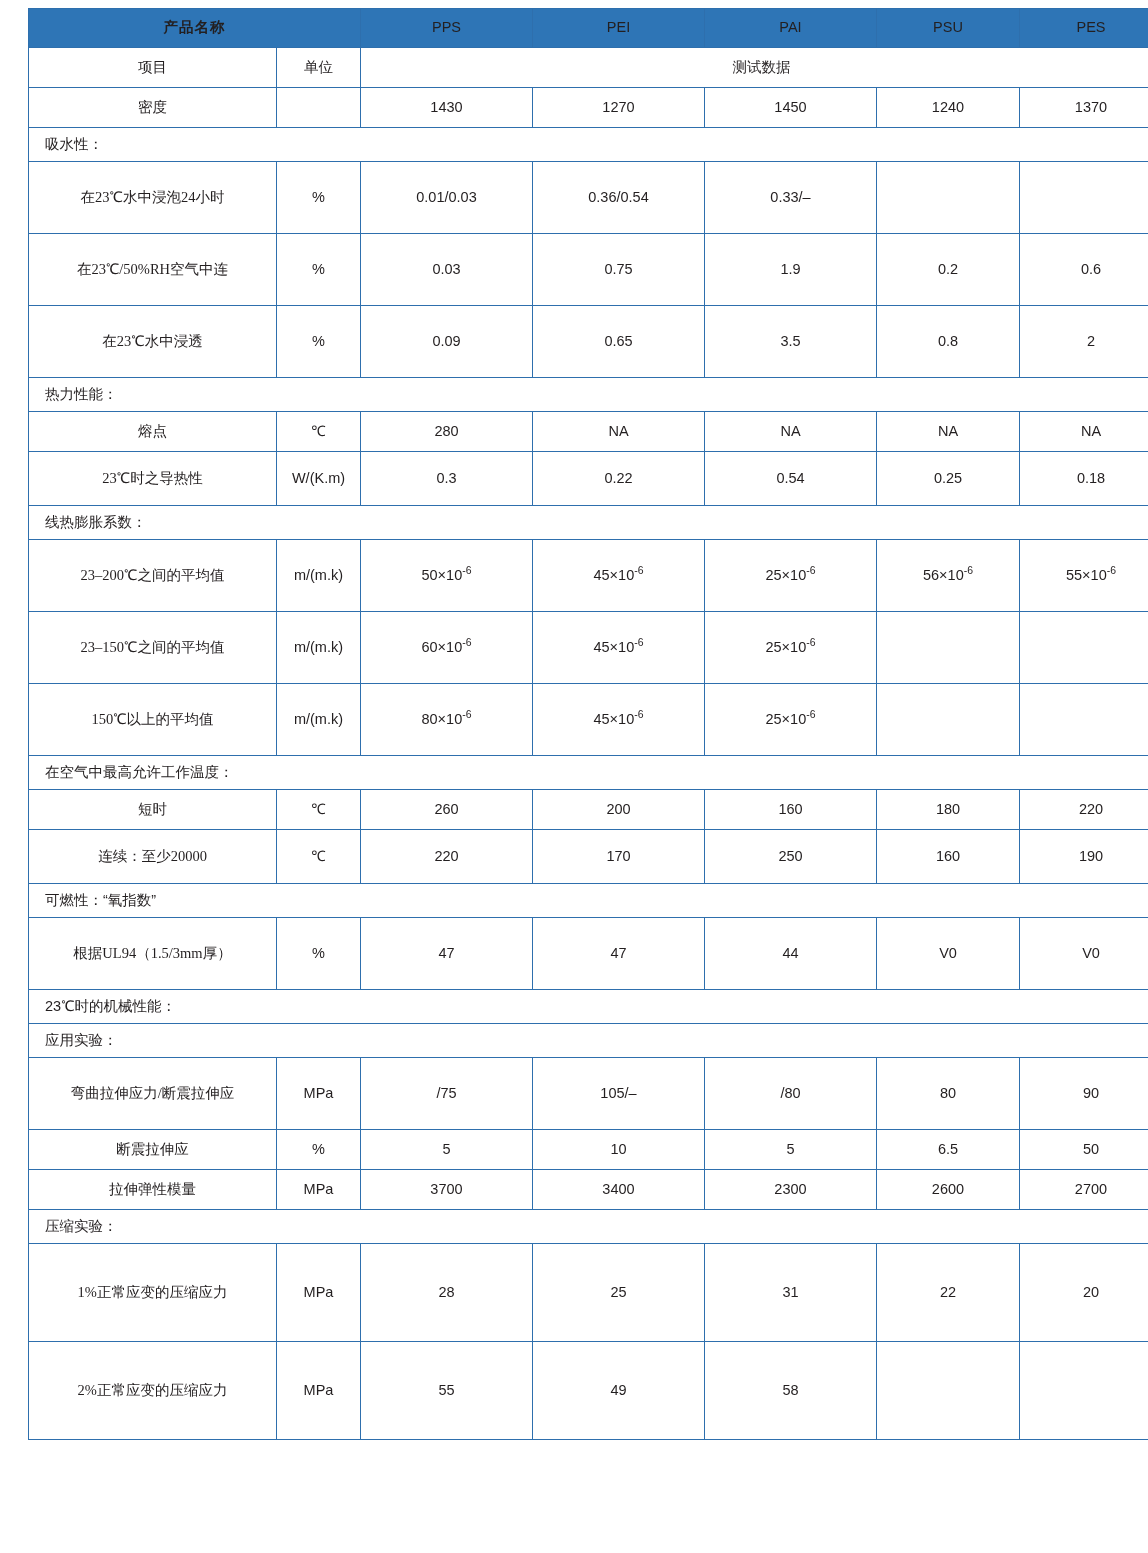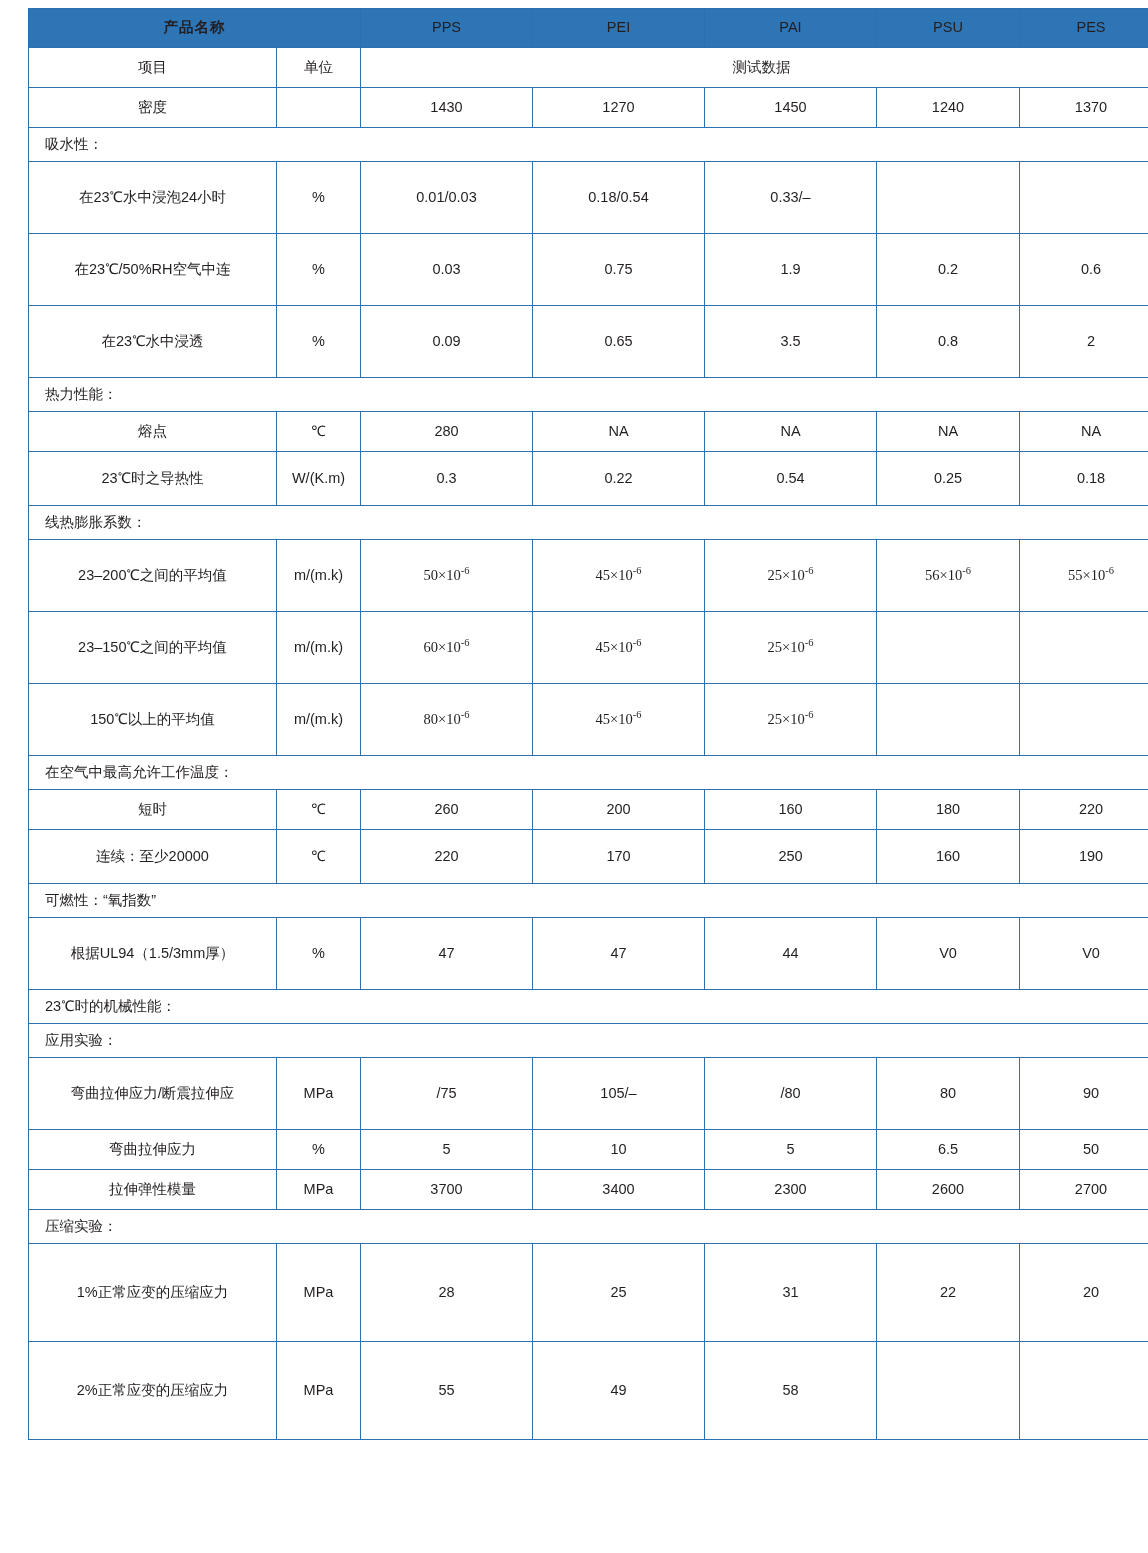--- a/index.html
+++ b/index.html
@@ -51,31 +51,32 @@
 
   tr.section td {
     text-align: left;
     padding-left: 16px;
     height: 33px;
     font-size: 14.5px;
   }
   td.itemcell {
     text-align: center;
     font-size: 14.5px;
+    font-family: Liberation Serif, serif;
   }
   .h-sm { height: 40px; }
   .h-md { height: 54px; }
   .h-lg { height: 72px; }
   .h-xl { height: 98px; }
   sup {
     font-size: 0.72em;
     vertical-align: super;
     line-height: 0;
   }
-  .nowrap { white-space: nowrap; font-family: Liberation Serif, serif; }
+  .nowrap { white-space: nowrap; }
 </style>
 </head>
 <body>
 
 <div class="sheet">
   <table class="spec">
     <colgroup>
       <col class="col-item">
       <col class="col-unit">
       <col class="col-mat">
@@ -111,21 +112,21 @@
           <td>1240</td>
           <td>1370</td>
         </tr>
         <tr class="section">
           <td colspan="7">吸水性：</td>
         </tr>
         <tr class="h-lg">
           <td class="itemcell">在23℃水中浸泡24小时</td>
           <td>%</td>
           <td>0.01/0.03</td>
-          <td>0.18/0.54</td>
+          <td>0.36/0.54</td>
           <td>0.33/–</td>
           <td></td>
           <td></td>
         </tr>
         <tr class="h-lg">
           <td class="itemcell">在23℃/50%RH空气中连</td>
           <td>%</td>
           <td>0.03</td>
           <td>0.75</td>
           <td>1.9</td>
@@ -234,21 +235,21 @@
         <tr class="h-lg">
           <td class="itemcell">弯曲拉伸应力/断震拉伸应</td>
           <td>MPa</td>
           <td>/75</td>
           <td>105/–</td>
           <td>/80</td>
           <td>80</td>
           <td>90</td>
         </tr>
         <tr class="h-sm">
-          <td class="itemcell">弯曲拉伸应力</td>
+          <td class="itemcell">断震拉伸应</td>
           <td>%</td>
           <td>5</td>
           <td>10</td>
           <td>5</td>
           <td>6.5</td>
           <td>50</td>
         </tr>
         <tr class="h-sm">
           <td class="itemcell">拉伸弹性模量</td>
           <td>MPa</td>

